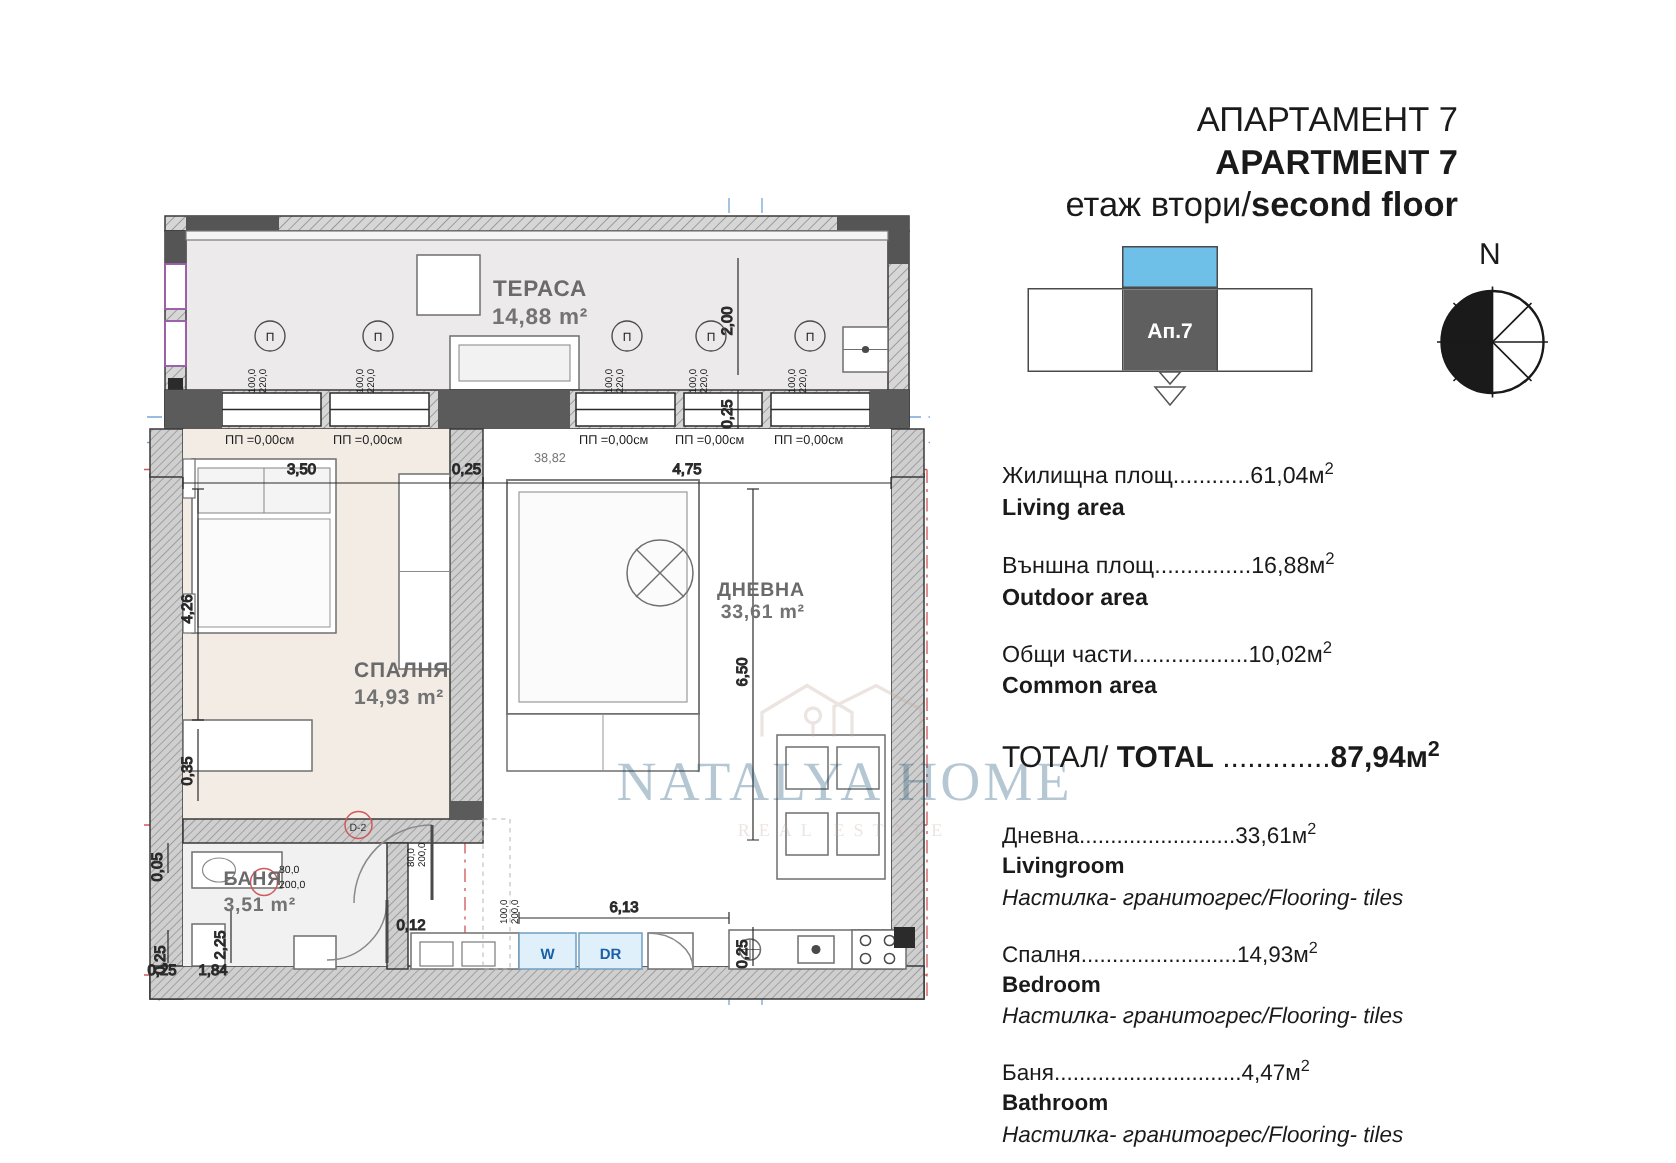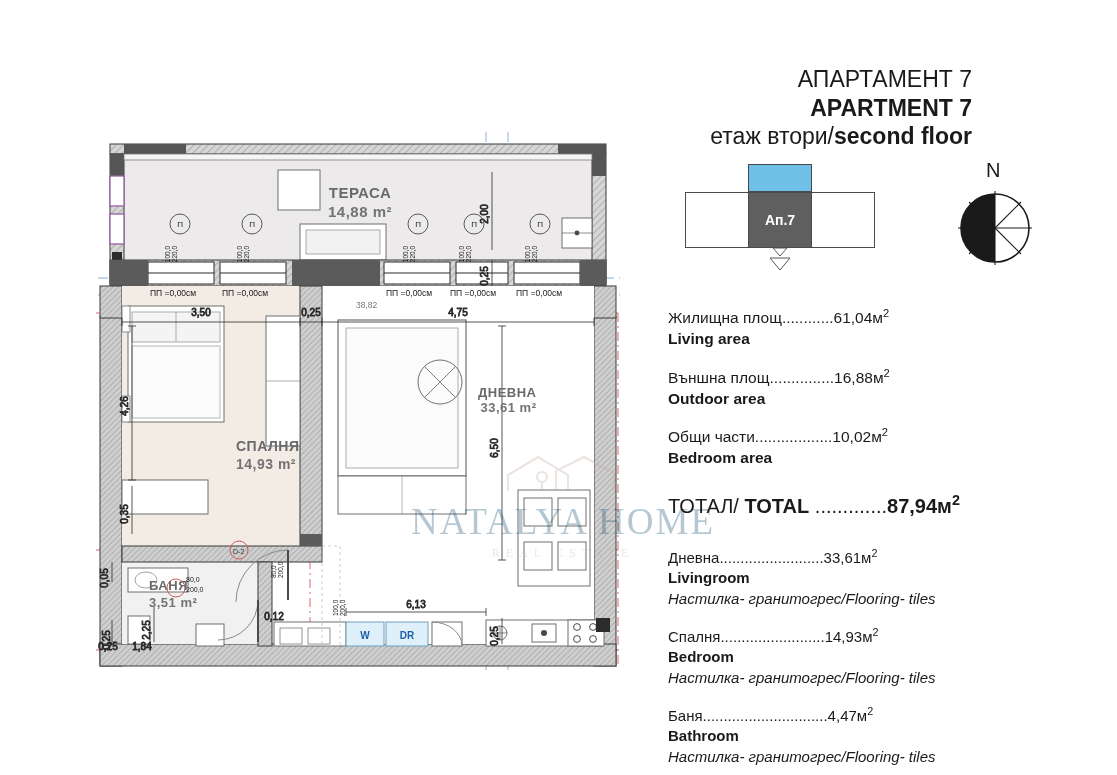--- a/index.html
+++ b/index.html
@@ -515,21 +515,21 @@
         <div class="en">Living area</div>
       </div>
 
       <div class="area-item">
         <div><span class="bg">Външна площ...............16,88м</span><span class="sup">2</span></div>
         <div class="en">Outdoor area</div>
       </div>
 
       <div class="area-item">
         <div><span class="bg">Общи части..................10,02м</span><span class="sup">2</span></div>
-        <div class="en">Bedroom area</div>
+        <div class="en">Common area</div>
       </div>
 
       <div class="total">
         <span class="lbl-bg">ТОТАЛ/ </span><span class="lbl-en">TOTAL</span><span> .............</span><span class="val">87,94м</span><span class="val sup">2</span>
       </div>
 
       <div class="room-item">
         <div><span class="bg">Дневна.........................33,61м</span><span class="sup">2</span></div>
         <div class="en">Livingroom</div>
         <div class="fl">Настилка- гранитогрес/Flooring- tiles</div>

